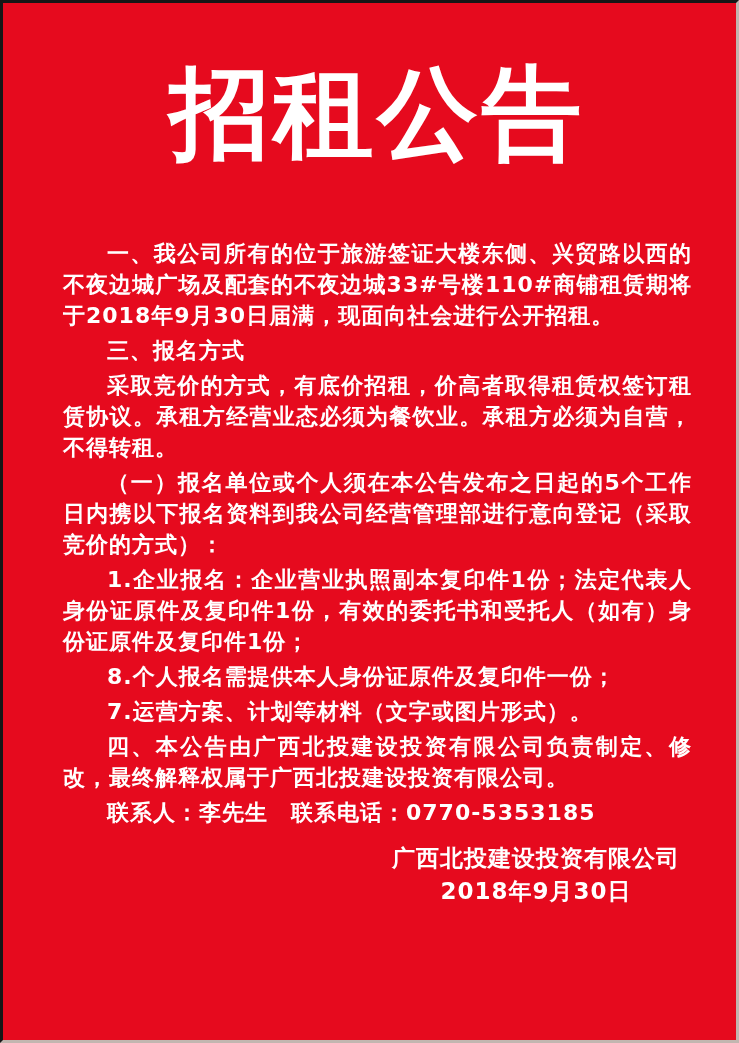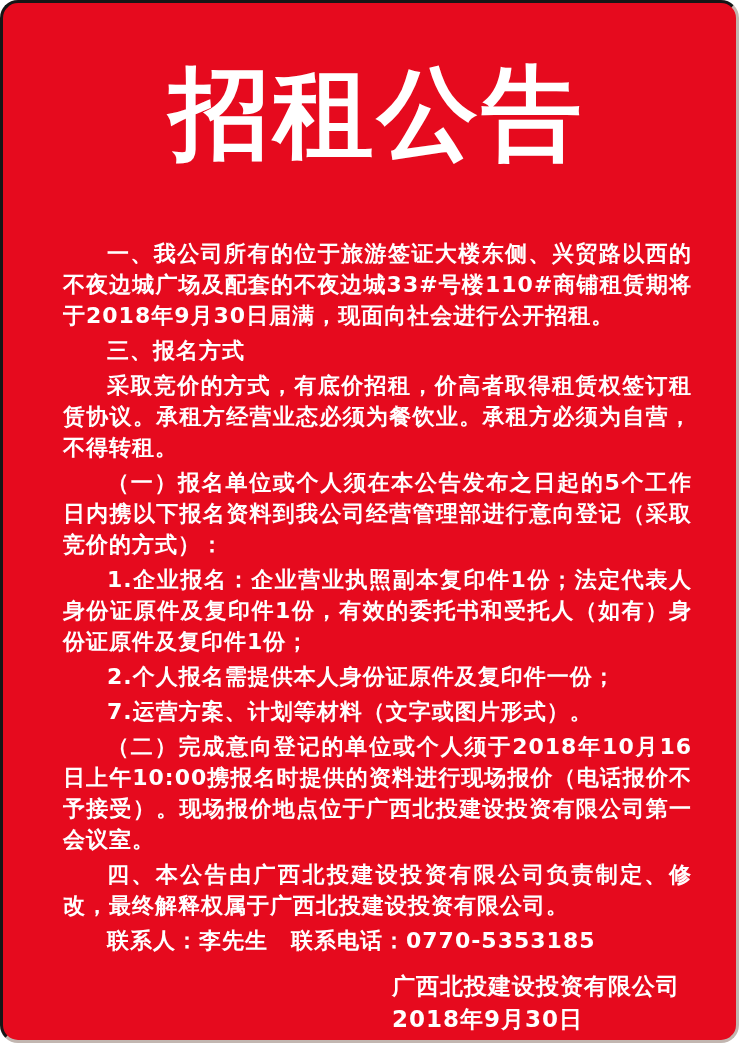--- a/index.html
+++ b/index.html
@@ -40,42 +40,41 @@
   }
   .para {
     margin: 4px;
     text-indent: 2em;
     text-align: justify;
     text-justify: inter-ideograph;
   }
   .signature {
     margin: 14px 16px 0 auto;
     width: max-content;
-    text-align: left;
+    text-align: center;
     font-size: 23px;
     line-height: 33px;
     font-weight: 700;
     letter-spacing: 1px;
   }
 </style>
 </head>
 <body>
 
-<div class="page" style="background: rgb(230, 10, 30); color: rgb(255, 255, 255); border-radius: 18px;">
+<div class="page" style="background: rgb(230, 10, 30); color: rgb(255, 255, 255);">
   <h1 class="title">招租公告</h1>
 
   <div class="body">
     <p class="para">一、我公司所有的位于旅游签证大楼东侧、兴贸路以西的不夜边城广场及配套的不夜边城33#号楼110#商铺租赁期将于2018年9月30日届满，现面向社会进行公开招租。</p>
     <p class="para">三、报名方式</p>
     <p class="para">采取竞价的方式，有底价招租，价高者取得租赁权签订租赁协议。承租方经营业态必须为餐饮业。承租方必须为自营，不得转租。</p>
     <p class="para">（一）报名单位或个人须在本公告发布之日起的5个工作日内携以下报名资料到我公司经营管理部进行意向登记（采取竞价的方式）：</p>
     <p class="para">1.企业报名：企业营业执照副本复印件1份；法定代表人身份证原件及复印件1份，有效的委托书和受托人（如有）身份证原件及复印件1份；</p>
-    <p class="para">2.个人报名需提供本人身份证原件及复印件一份；</p>
+    <p class="para">8.个人报名需提供本人身份证原件及复印件一份；</p>
     <p class="para">7.运营方案、计划等材料（文字或图片形式）。</p>
-    <p class="para">（二）完成意向登记的单位或个人须于2018年10月16日上午10:00携报名时提供的资料进行现场报价（电话报价不予接受）。现场报价地点位于广西北投建设投资有限公司第一会议室。</p>
     <p class="para">四、本公告由广西北投建设投资有限公司负责制定、修改，最终解释权属于广西北投建设投资有限公司。</p>
     <p class="para">联系人：李先生　联系电话：0770-5353185</p>
   </div>
 
   <div class="signature">
     <div>广西北投建设投资有限公司</div>
     <div>2018年9月30日</div>
   </div>
 </div>
 

